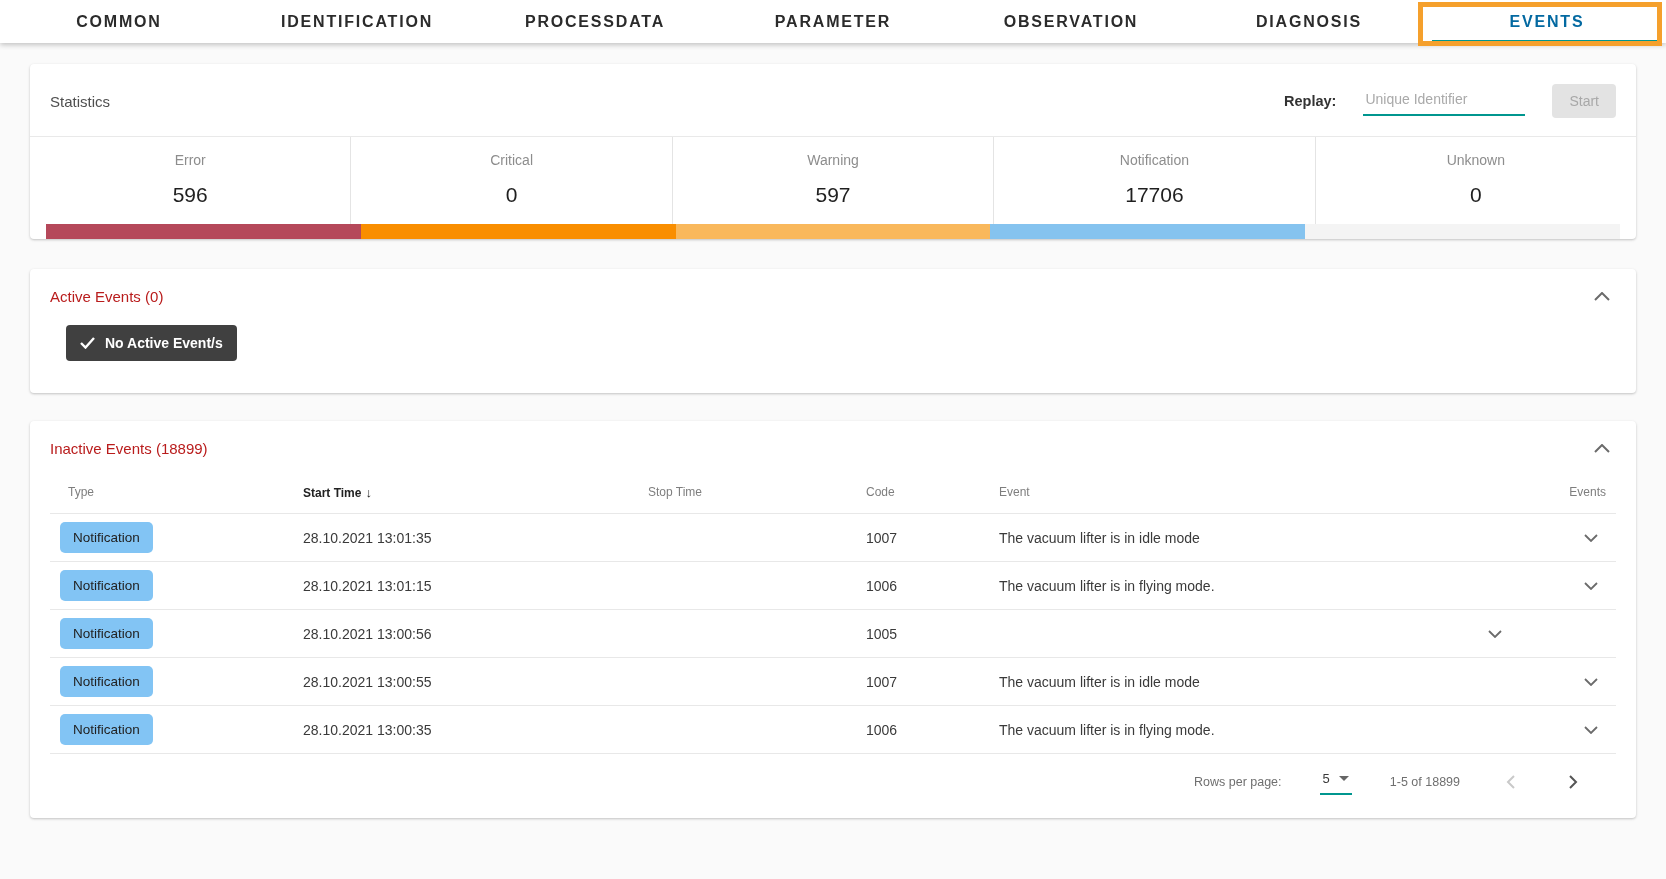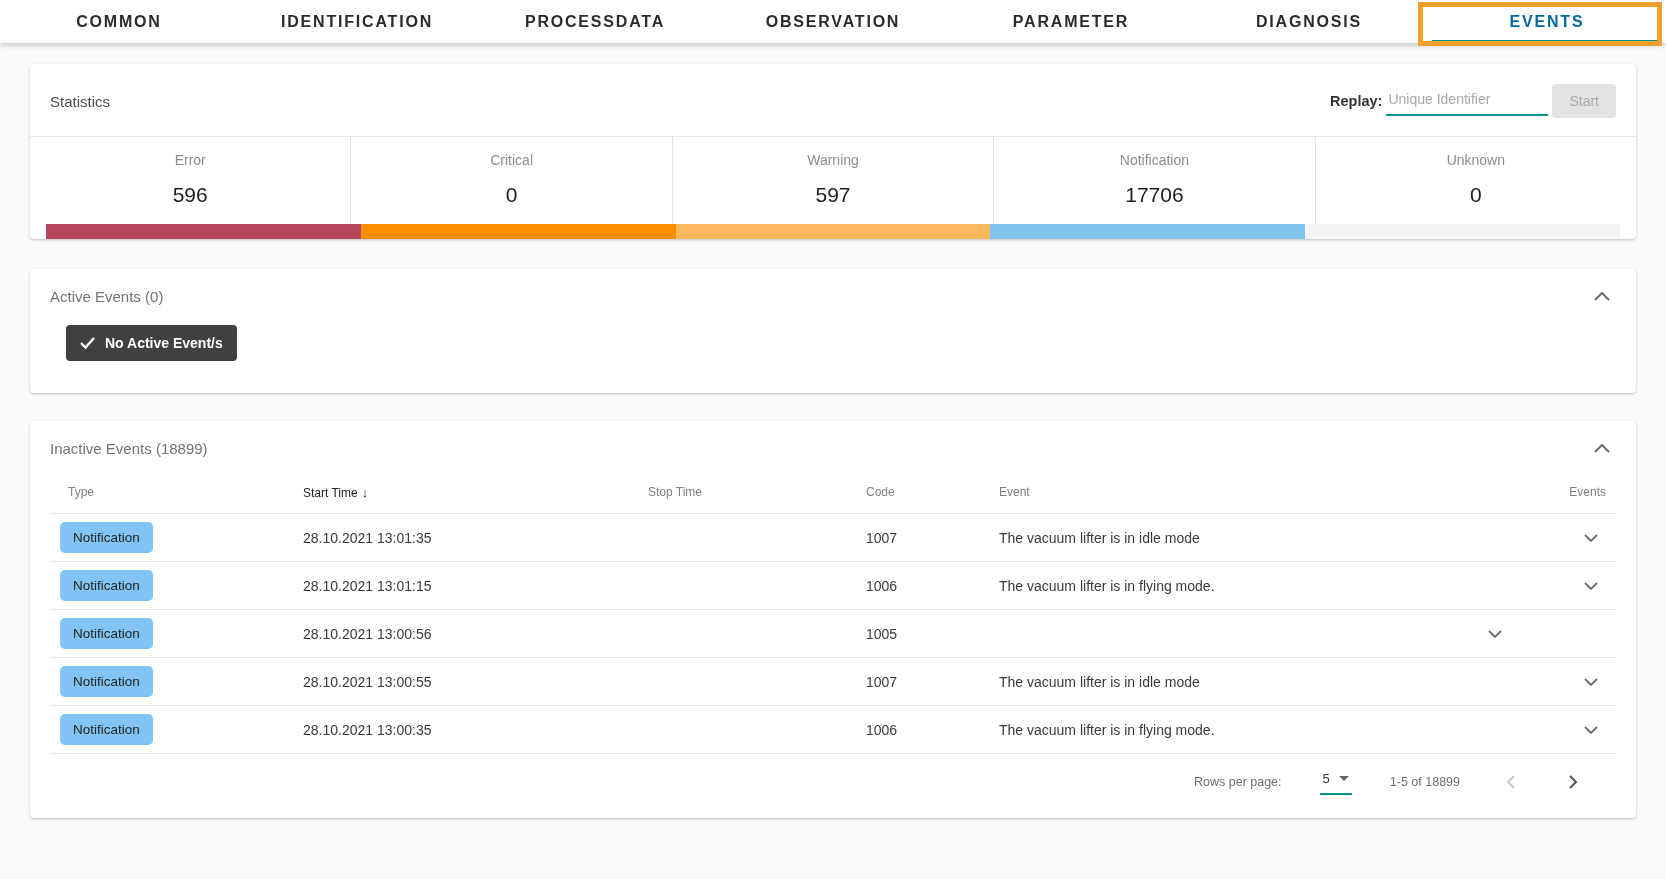--- a/index.html
+++ b/index.html
@@ -33,21 +33,21 @@
   .content { padding:21px 30px 0; }
   .panel {
     background:#fff; border-radius:4px;
     box-shadow:0 1px 3px rgba(0,0,0,.16), 0 1px 2px rgba(0,0,0,.08);
   }
 
   
   .stats-panel { margin-bottom:30px; }
   .stats-header { display:flex; align-items:center; justify-content:space-between; padding:20px 20px 18px; }
   .stats-title { font-size:15px; color:#4f4f4f; }
-  .replay { display:flex; align-items:center; gap:4px; }
+  .replay { display:flex; align-items:center; gap:27px; }
   .replay-label { font-weight:700; font-size:14.5px; color:#333; }
   .replay-input {
     border:none; border-bottom:2px solid #00968f; width:162px; font-size:14px;
     padding:4px 2px 7px; outline:none; background:transparent; color:#333;
   }
   .replay-input::placeholder { color:#a9a9a9; }
   .start-btn {
     background:#e3e3e3; color:#a8a8a8; border:none; border-radius:4px;
     font-size:14px; padding:9px 17px; font-family:inherit;
   }
@@ -55,41 +55,41 @@
   .stats-row { display:flex; }
   .stat-col { flex:1; text-align:center; padding:15px 0 17px; border-left:1px solid #e4e4e4; }
   .stat-col:first-child { border-left:none; }
   .stat-label { display:block; font-size:14px; color:#8d8d8d; margin-bottom:15px; }
   .stat-value { font-size:21px; color:#1f1f1f; }
   .severity-bar { display:flex; height:15px; margin:0 16px 6px; }
   .severity-seg { flex:1; }
 
   
   .panel-header { display:flex; justify-content:space-between; align-items:center; padding:19px 20px 14px; }
-  .panel-title { font-size:15px; color:#737373; }
+  .panel-title { font-size:15px; color:#b91c1c; }
   .chevron-btn { cursor:pointer; padding:4px 6px; line-height:0; }
 
   .active-panel { margin-bottom:28px; padding-bottom:2px; }
   .active-badge {
     display:inline-flex; align-items:center; gap:10px; color:#fff; font-weight:700;
     font-size:14px; border-radius:4px; padding:10px 14px; margin:6px 0 30px 36px;
   }
 
   
   .inactive-panel { padding-bottom:6px; }
   .table-wrap { padding:0 20px; }
   .trow {
     display:grid; grid-template-columns:235px 345px 218px 133px 1fr 96px;
     align-items:center; min-height:48px; border-top:1px solid #e8e8e8;
     font-size:14px; color:#3a3a3a;
   }
   .thead-row { border-top:none; min-height:42px; font-size:12px; color:#7e7e7e; }
   .cell { padding-left:18px; }
   .cell-details { text-align:right; padding-right:10px; }
-  .th-sort { font-weight:400; color:#222; cursor:pointer; }
+  .th-sort { font-weight:700; color:#222; cursor:pointer; }
   .sort-arrow { font-size:13px; margin-left:4px; color:#222; }
   .badge-type {
     display:inline-block; color:#222; font-size:13.5px;
     padding:8px 13px; border-radius:5px; margin-left:10px; cursor:default;
   }
   .row-chevron { cursor:pointer; padding:4px 8px; line-height:0; display:inline-block; }
 
   
   .pagination {
     display:flex; align-items:center; justify-content:flex-end; gap:38px;
@@ -114,24 +114,24 @@
   <div class="tab">
     <span>COMMON</span>
   </div>
   <div class="tab">
     <span>IDENTIFICATION</span>
   </div>
   <div class="tab">
     <span>PROCESSDATA</span>
   </div>
   <div class="tab">
+    <span>PARAMETER</span>
+  </div>
+  <div class="tab">
     <span>OBSERVATION</span>
-  </div>
-  <div class="tab">
-    <span>PARAMETER</span>
   </div>
   <div class="tab">
     <span>DIAGNOSIS</span>
   </div>
   <div class="tab active" style="color: #0369a1;">
     <span>EVENTS</span>
     <span class="underline" style="background-color: rgb(0, 150, 143);"></span>
   </div>
   <div class="highlight-box" style="border-color: rgb(245, 160, 44);"></div>
 </nav>

